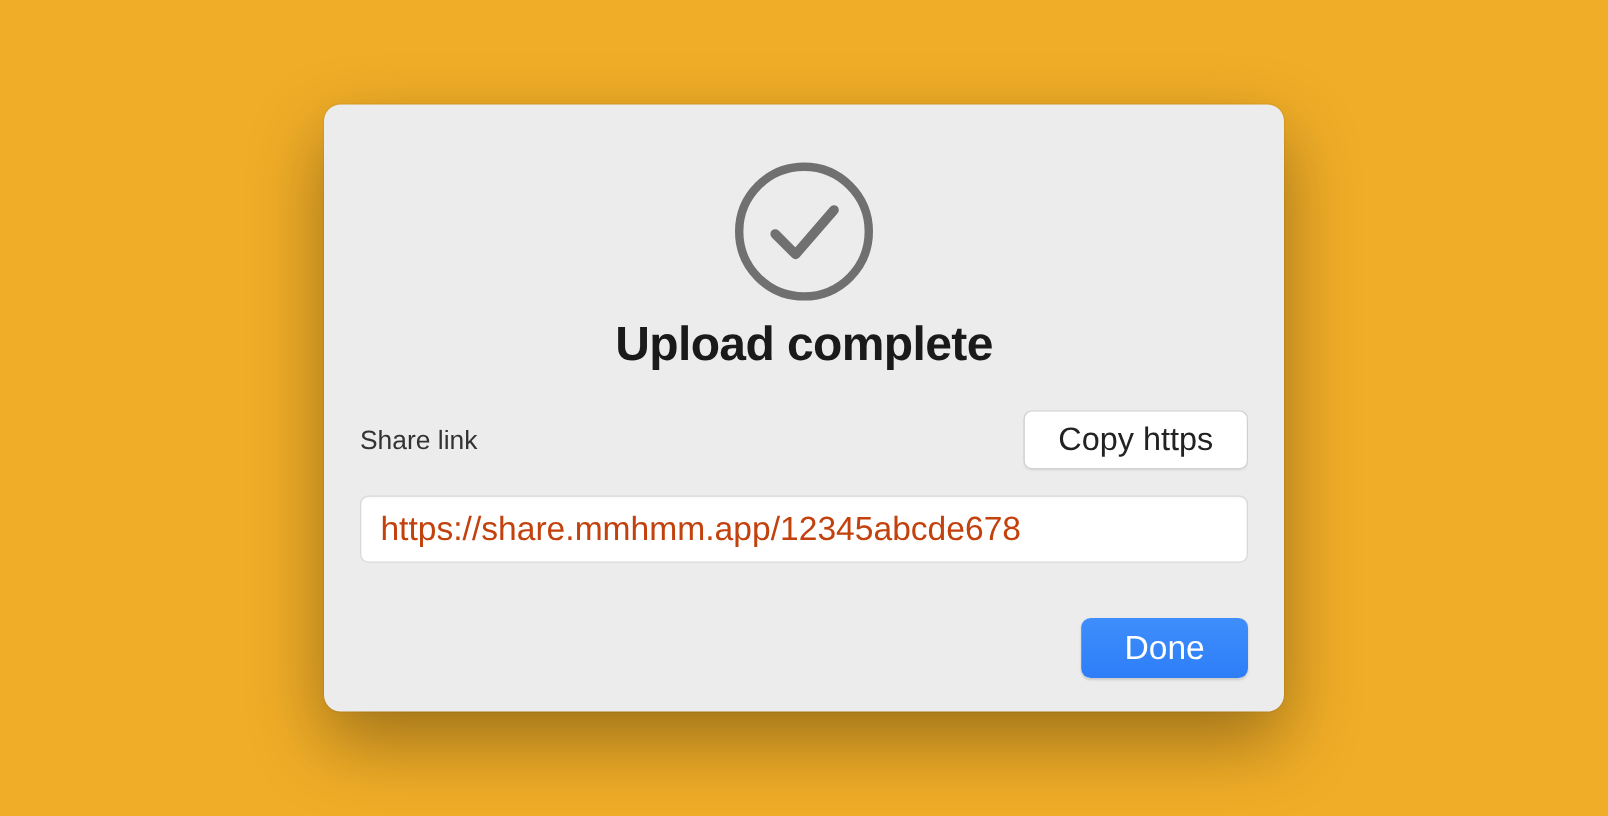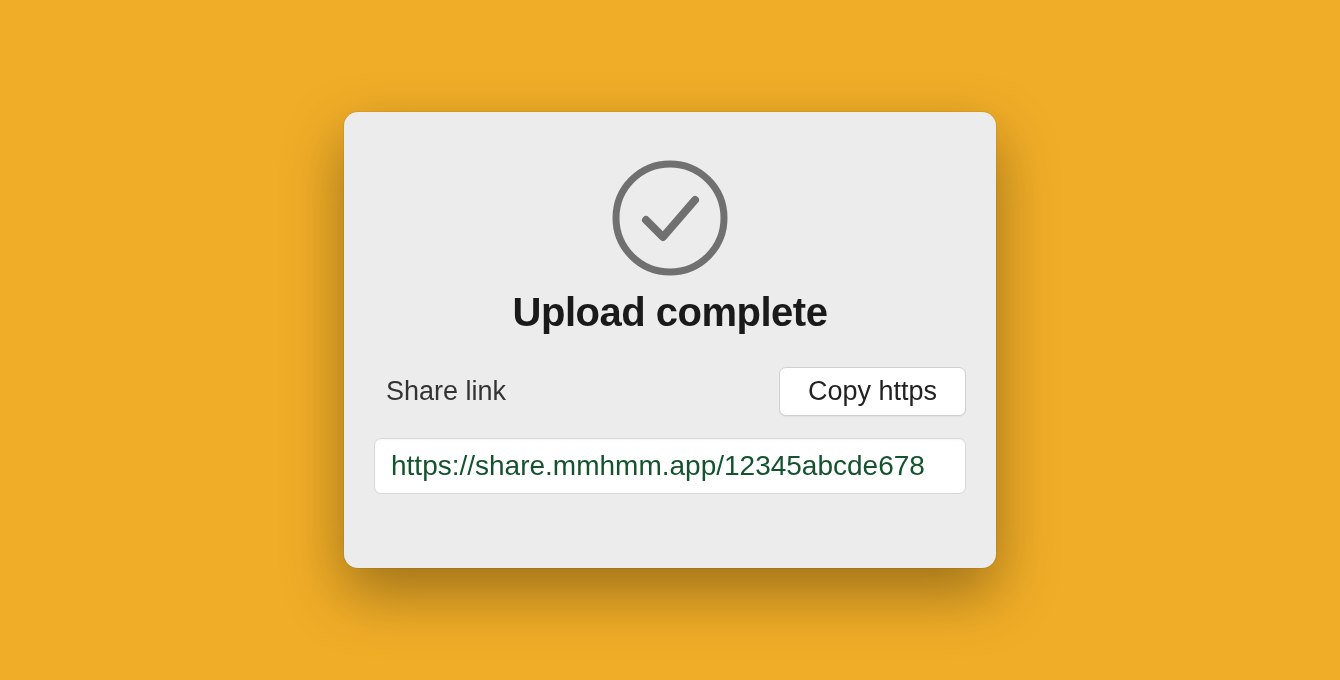--- a/index.html
+++ b/index.html
@@ -13,21 +13,21 @@
       height: 680px;
       background: #f0ad27;
       font-family: -apple-system, BlinkMacSystemFont, "Segoe UI", Helvetica, Arial, sans-serif;
       display: flex;
       align-items: center;
       justify-content: center;
       overflow: hidden;
     }
     
     .dialog {
-      width: 652px;
+      width: 800px;
       background: #ececec;
       border-radius: 14px;
       box-shadow: 0 25px 60px rgba(0,0,0,0.35), 0 0 0 1px rgba(0,0,0,0.05);
       padding: 40px 30px 28px 30px;
       display: flex;
       flex-direction: column;
     }
     
     .icon-circle {
       width: 120px;
@@ -49,24 +49,23 @@
     
     .share-row {
       display: flex;
       align-items: center;
       justify-content: space-between;
       margin-bottom: 22px;
       padding: 0 0px;
     }
     
     .share-label {
-      font-size: 27px;
+      font-size: 22px;
       color: #333;
       font-weight: 400;
-      margin-left: 12px;
     }
     
     .copy-btn {
       background: #ffffff;
       border: 1px solid #d0d0d0;
       border-radius: 7px;
       padding: 8px 28px;
       font-size: 27px;
       color: #222;
       cursor: pointer;
@@ -74,21 +73,21 @@
       font-family: inherit;
     }
     
     .link-input {
       width: 100%;
       background: #ffffff;
       border: 1px solid #d8d8d8;
       border-radius: 7px;
       padding: 11px 16px;
       font-size: 28px;
-      color: #14532d;
+      color: #c2410c;
       font-family: inherit;
       margin-bottom: 46px;
       box-shadow: inset 0 1px 2px rgba(0,0,0,0.04);
       white-space: nowrap;
       overflow: hidden;
       text-overflow: clip;
     }
     
     .footer {
       display: flex;
@@ -121,14 +120,17 @@
 
   <h1 class="title">Upload complete</h1>
 
   <div class="share-row">
     <span class="share-label">Share link</span>
     <button class="copy-btn">Copy https</button>
   </div>
 
   <input type="text" class="link-input" readonly="" value="https://share.mmhmm.app/12345abcde678" style="">
 
+  <div class="footer">
+    <button class="done-btn">Done</button>
+  </div>
 
 </div>
 
 </body></html>

